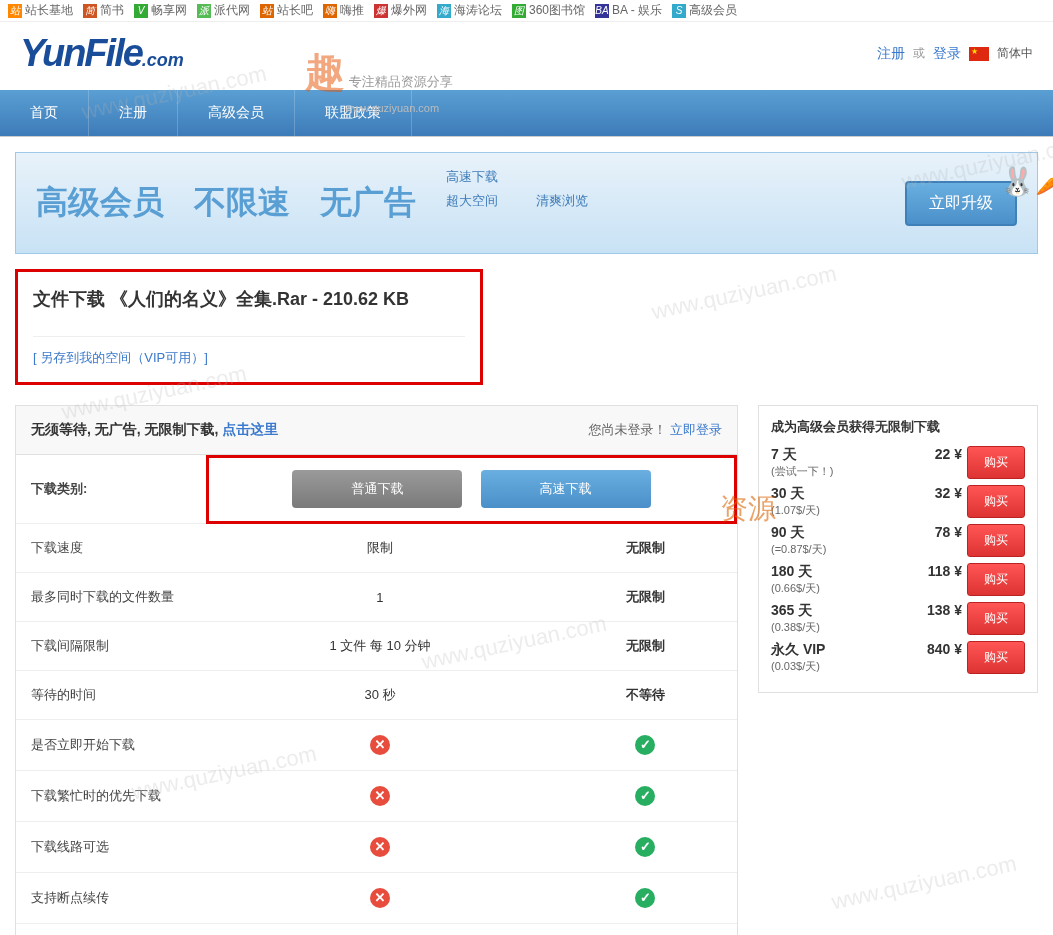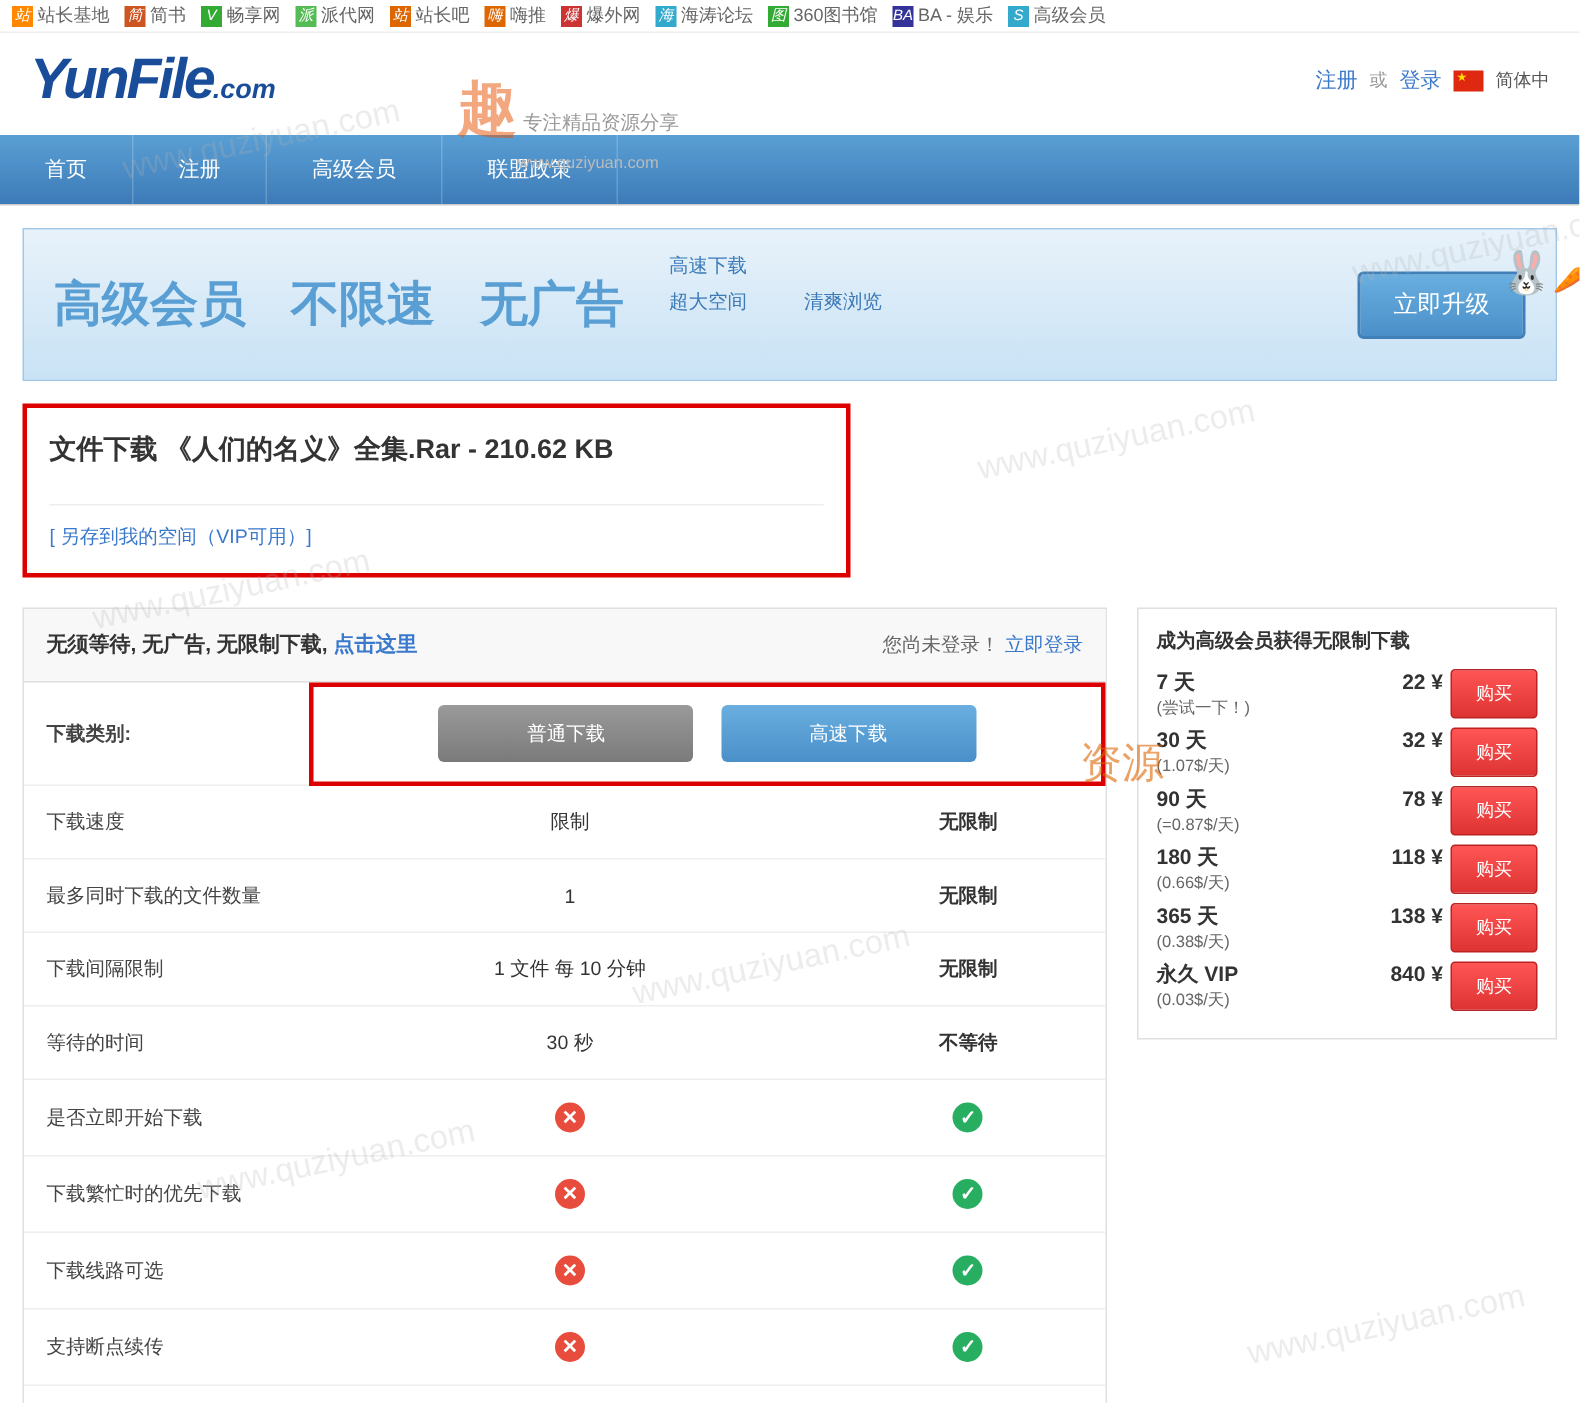--- a/index.html
+++ b/index.html
@@ -20,21 +20,21 @@
 .nav { background: linear-gradient(#5a9fd4, #3d7bb8); display: flex; border-bottom: 1px solid #ccc; }
 .nav a { color: #fff; padding: 14px 30px; text-decoration: none; font-size: 14px; border-right: 1px solid rgba(255,255,255,0.2); }
 .content { padding: 15px; }
 .banner { border: 1px solid #a0c8e8; background: linear-gradient(#e8f2fa, #c8e2f5); padding: 15px 20px; position: relative; display: flex; align-items: center; justify-content: space-between; margin-bottom: 15px; }
 .banner-text { display: flex; align-items: center; gap: 30px; }
 .banner-big { font-size: 32px; color: #5a9fd4; font-weight: bold; }
 .banner-tags { display: grid; grid-template-columns: 70px 70px; grid-template-rows: 22px 22px 22px; grid-auto-flow: column; gap: 2px 20px; font-size: 13px; color: #3d7bb8; }
 .banner-tags span:nth-child(3) { grid-column: 2; grid-row: 2; }
 .upgrade-btn { background: linear-gradient(#6aafe0, #4a8fc8); color: #fff; padding: 10px 22px; border-radius: 4px; font-size: 16px; border: 2px solid #4080b8; position: relative; }
 .carrot { position: absolute; right: -55px; top: -18px; font-size: 28px; }
-.file-box { border: 3px solid #d00; padding: 15px; background: #fff; margin-bottom: 20px; width: 552px; position: relative; }
+.file-box { border: 3px solid #d00; padding: 15px; background: #fff; margin-bottom: 20px; width: 468px; position: relative; }
 .file-title { font-size: 18px; font-weight: bold; color: #333; margin-bottom: 25px; }
 .file-save { color: #3b79cc; font-size: 13px; border-top: 1px solid #eee; padding-top: 12px; }
 .main-area { display: flex; gap: 20px; align-items: flex-start; }
 .download-table-wrap { border: 1px solid #e0e0e0; flex: 1; }
 .dt-header { background: #f8f8f8; padding: 15px; text-align: center; border-bottom: 1px solid #e0e0e0; display: flex; justify-content: space-between; align-items: center; gap: 16px; }
 .dt-header-left { font-weight: bold; font-size: 14px; }
 .dt-header-left a { color: #3b79cc; text-decoration: none; }
 .dt-header-right { font-size: 13px; color: #666; }
 .dt-header-right a { color: #3b79cc; text-decoration: none; }
 table.dl-table { width: 100%; border-collapse: collapse; }

